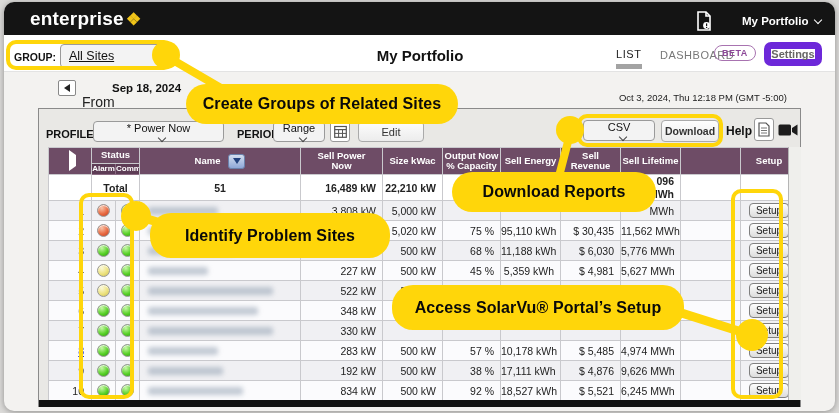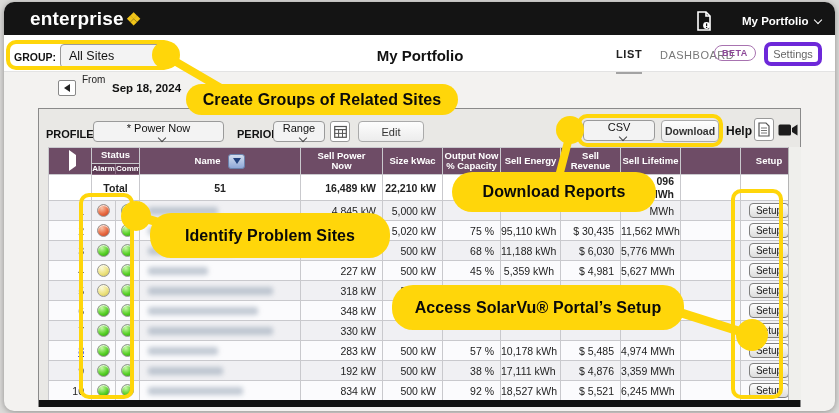--- a/index.html
+++ b/index.html
@@ -17,36 +17,36 @@
   .export-icon { position:absolute; left:696px; top:11px; }
   .menu-portfolio { position:absolute; left:742px; top:15px; color:#fff; font-size:11.5px; font-weight:bold; }
   .chev { display:inline-block; width:6px; height:6px; border-right:1.8px solid #444; border-bottom:1.8px solid #444;
           transform:rotate(45deg); margin-left:7px; vertical-align:2px; }
   .chev.white { border-color:#fff; }
   
   .toolbar { position:absolute; left:4px; top:35px; width:831px; height:37px; background:#fff; border-bottom:1px solid #e3e3e3; }
   .group-label { position:absolute; left:14px; top:51px; font-size:10.5px; font-weight:bold; color:#111; }
   .select { background:#f3f3f3; border:1px solid #9a9a9a; border-radius:4px; color:#111;
             display:flex; align-items:center; justify-content:space-between; padding:0 8px; }
-  .group-select { position:absolute; left:60px; top:44px; width:112px; height:24px; font-size:12.5px; }
+  .group-select { position:absolute; left:60px; top:44px; width:112px; height:24px; font-size:12.5px;text-decoration:underline; }
   .page-title { position:absolute; left:330px; top:47px; width:180px; text-align:center; font-size:15px; font-weight:bold; color:#111; }
-  .tab-list { position:absolute; left:616px; top:48px; font-size:11px; font-weight:bold; color:#222; letter-spacing:.6px;
-              border-bottom:2px solid #a3a3a3; padding-bottom:12px; }
+  .tab-list { position:absolute; left:616px; top:48px; font-size:11px; font-weight:normal; color:#222; letter-spacing:.6px;
+              border-bottom:5px solid #a3a3a3; padding-bottom:4px; }
   .tab-dashboard { position:absolute; left:660px; top:49px; font-size:11px; color:#777; letter-spacing:.5px; }
   .badge-beta { position:absolute; left:714px; top:45px; font-size:9px; font-weight:bold; color:#8e4a99;
                 border:1.5px solid #a873b0; border-radius:9px; padding:2px 7px; letter-spacing:.5px; }
   .btn { background:linear-gradient(#fdfdfd,#ececec); border:1px solid #aaa; border-radius:5px; color:#333;
          display:flex; align-items:center; justify-content:center; }
-  .settings-btn { position:absolute; left:764px; top:42px; width:58px; height:24px; font-size:11px; font-weight:normal;
-                  color:#666; border-radius:7px; background:#fff; border:4px solid #6d28d9; }
+  .settings-btn { position:absolute; left:764px; top:42px; width:58px; height:24px; font-size:11px; font-weight:bold;
+                  color:#666; border-radius:7px; background:#fff; border:7px solid #6d28d9; }
   
   .back-btn { position:absolute; left:58px; top:80px; width:18px; height:16px; background:#fff; border:1px solid #888;
               border-radius:2px; display:flex; align-items:center; justify-content:center; }
   .tri-left { width:0; height:0; border-top:4px solid transparent; border-bottom:4px solid transparent; border-right:6px solid #222; }
-  .from-label { position:absolute; left:82px; top:74px; font-size:10px; color:#222; }
+  .from-label { position:absolute; left:82px; top:94px; font-size:14px; color:#222; }
   .from-date { position:absolute; left:112px; top:82px; font-size:11.5px; font-weight:bold; color:#111;text-align:right; }
   .timestamp { position:absolute; left:480px; top:92px; width:307px; text-align:right; font-size:9.5px; color:#222; }
   
   .panel { position:absolute; left:38px; top:108px; width:763px; height:299px; background:#e9e8e5; border:1px solid #8a8a8a; }
   .ctl-label { position:absolute; font-size:11px; font-weight:bold; color:#111; }
   .ctl-select { position:absolute; height:21px; font-size:11px;flex-direction:column; }
   .small-iconbtn { position:absolute; width:20px; height:21px; background:#fff; border:1px solid #999; border-radius:3px;
                    display:flex; align-items:center; justify-content:center; }
   .edit-btn { position:absolute; left:358px; top:121px; width:66px; height:21px; font-size:11px; border-radius:4px; }
   .csv-select { left:583px; top:120px; width:72px; }
@@ -120,20 +120,21 @@
   <div class="tab-list">LIST</div>
   <div class="tab-dashboard">DASHBOARD</div>
   <div class="badge-beta">BETA</div>
   <div class="settings-btn btn">Settings</div>
 
   <div class="back-btn">
       <span class="tri-left"></span>
     </div>
   <div class="from-label">From</div>
   <div class="from-date">Sep 18, 2024</div>
+  <div class="timestamp">Oct 3, 2024, Thu 12:18 PM (GMT -5:00)</div>
 
   <div class="panel"></div>
   <div class="ctl-label" style="left:46px; top:128px;">PROFILE</div>
   <div class="select ctl-select" style="left:93px; top:121px; width:131px;">
       <span>* Power Now</span>
       <span class="chev"></span>
     </div>
   <div class="ctl-label" style="left:237px; top:128px;">PERIOD</div>
   <div class="select ctl-select" style="left:273px; top:121px; width:52px;">
       <span>Range</span>
@@ -231,21 +232,21 @@
             </td>
             <td>
               <span class="led led-red"></span>
             </td>
             <td>
               <span class="led led-green"></span>
             </td>
             <td>
               <div class="blurname" style="width: 70px;"></div>
             </td>
-            <td class="right">4,845 kW</td>
+            <td class="right">3,808 kW</td>
             <td class="right">5,000 kW</td>
             <td class="right"></td>
             <td class="right"></td>
             <td class="right"></td>
             <td class="right">MWh</td>
             <td></td>
             <td>
               <span class="setup-btn">Setup</span>
             </td>
           </tr>
@@ -327,21 +328,21 @@
             </td>
             <td>
               <span class="led led-yellow"></span>
             </td>
             <td>
               <span class="led led-green"></span>
             </td>
             <td>
               <div class="blurname" style="width: 125px;"></div>
             </td>
-            <td class="right">318 kW</td>
+            <td class="right">522 kW</td>
             <td class="right">500 kW</td>
             <td class="right"></td>
             <td class="right"></td>
             <td class="right"></td>
             <td class="right"></td>
             <td></td>
             <td>
               <span class="setup-btn">Setup</span>
             </td>
           </tr>
@@ -428,21 +429,21 @@
               <span class="led led-green"></span>
             </td>
             <td>
               <div class="blurname" style="width: 75px;"></div>
             </td>
             <td class="right">192 kW</td>
             <td class="right">500 kW</td>
             <td class="right">38 %</td>
             <td class="right">17,111 kWh</td>
             <td class="right">$ 4,876</td>
-            <td class="right">3,359 MWh</td>
+            <td class="right">9,626 MWh</td>
             <td></td>
             <td>
               <span class="setup-btn">Setup</span>
             </td>
           </tr>
           <tr>
             <td colspan="2">
               <span class="rownum">10</span>
             </td>
             <td>
@@ -480,17 +481,17 @@
     <line x1="166" y1="56" x2="238" y2="98" stroke="#ffd60a" stroke-width="8" stroke-linecap="round"></line>
     <circle cx="166" cy="55" r="14" fill="#ffd60a"></circle>
     <line x1="570" y1="134" x2="557" y2="184" stroke="#ffd60a" stroke-width="8" stroke-linecap="round"></line>
     <circle cx="570" cy="130" r="14" fill="#ffd60a"></circle>
     <line x1="137" y1="216" x2="195" y2="233" stroke="#ffd60a" stroke-width="9" stroke-linecap="round"></line>
     <circle cx="136" cy="216" r="15" fill="#ffd60a"></circle>
     <line x1="672" y1="310" x2="748" y2="334" stroke="#ffd60a" stroke-width="9" stroke-linecap="round"></line>
     <circle cx="752" cy="335" r="16" fill="#ffd60a"></circle>
   </svg>
 
-  <div class="bubble" style="left:186px; top:84px; width:272px; height:31px;">Create Groups of Related Sites</div>
+  <div class="bubble" style="left:186px; top:84px; width:272px; height:40px;">Create Groups of Related Sites</div>
   <div class="bubble" style="left:150px; top:213px; width:240px; height:45px;">Identify Problem Sites</div>
   <div class="bubble" style="left:452px; top:172px; width:204px; height:40px;">Download Reports</div>
   <div class="bubble" style="left:392px; top:285px; width:292px; height:45px;">Access SolarVu® Portal’s Setup</div>
 </div>
 
 </body></html>

